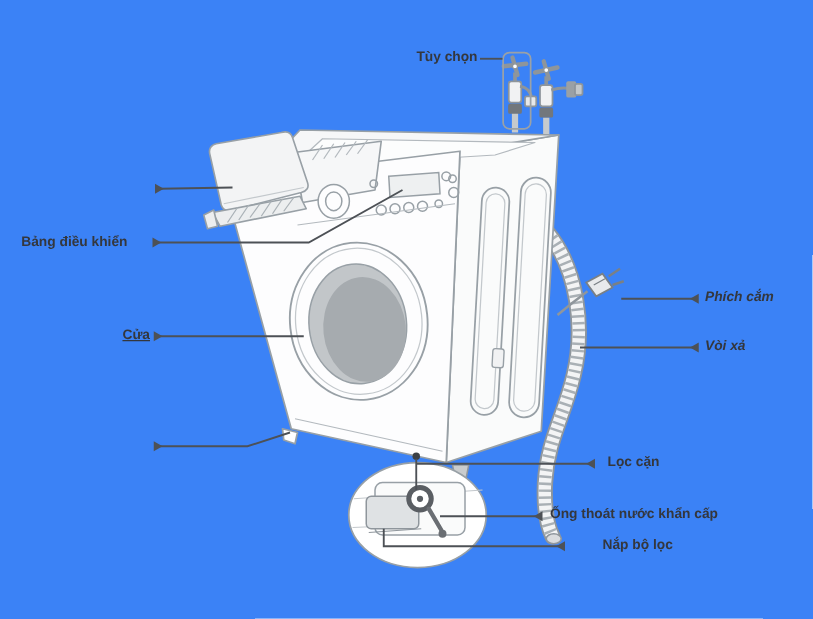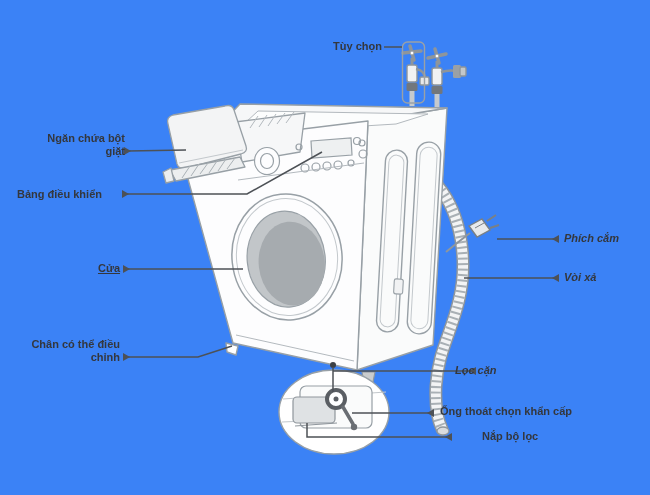--- a/index.html
+++ b/index.html
@@ -170,22 +170,20 @@
     <polygon points="123,353 123,361 130,357"></polygon>
     <polygon points="559,235 559,243 552,239"></polygon>
     <polygon points="559,274 559,282 552,278"></polygon>
     <polygon points="476,367 476,375 469,371"></polygon>
     <polygon points="434,409 434,417 427,413"></polygon>
     <polygon points="452,433 452,441 445,437"></polygon>
   </g>
 </svg>
 
   <div class="lbl r nw" style="right:268px;top:40px;">Tùy chọn</div>
-  <div class="lbl r" style="right:525px;top:132px;width:97px;">Ngăn chứa bột giặt</div>
   <div class="lbl r nw" style="right:548px;top:188px;">Bảng điều khiển</div>
   <div class="lbl r nw" style="right:530px;top:262px;text-decoration:underline;">Cửa</div>
-  <div class="lbl r" style="right:530px;top:338px;width:104px;">Chân có thể điều chỉnh</div>
   <div class="lbl nw" style="left:564px;top:232px;font-style:italic;">Phích cắm</div>
   <div class="lbl nw" style="left:564px;top:271px;font-style:italic;">Vòi xả</div>
-  <div class="lbl nw" style="left:455px;top:364px;font-style:italic;">Lọc cặn</div>
-  <div class="lbl nw" style="left:440px;top:405px;">Ống thoát chọn khẩn cấp</div>
+  <div class="lbl nw" style="left:486px;top:364px;">Lọc cặn</div>
+  <div class="lbl nw" style="left:440px;top:405px;">Ống thoát nước khẩn cấp</div>
   <div class="lbl nw" style="left:482px;top:430px;">Nắp bộ lọc</div>
 </div>
 
 </body></html>

